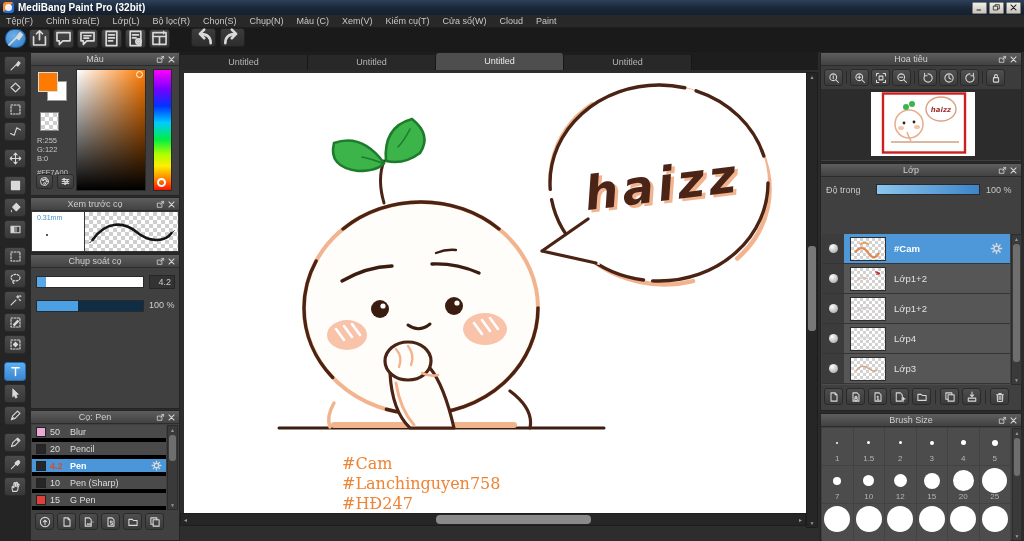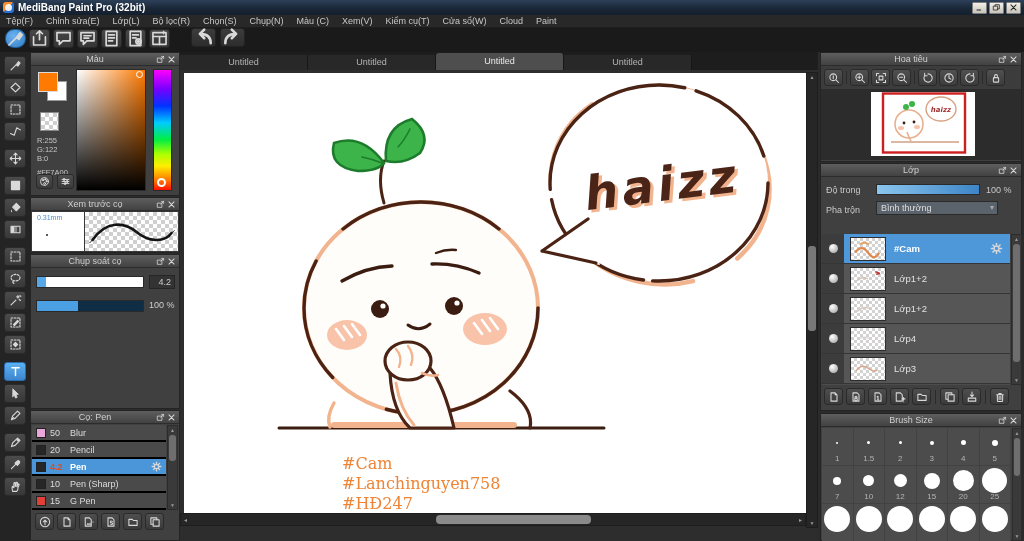--- a/index.html
+++ b/index.html
@@ -93,21 +93,21 @@
   .s1fill{position:absolute;left:0;top:0;bottom:0;width:9px;background:#56a8e8;}
   .valbox{position:absolute;left:118px;top:7px;width:26px;height:14px;background:#333;border:1px solid #262626;
     font-size:9px;color:#ccc;text-align:right;padding:1px 3px 0 0;}
   .s2{left:5px;top:32px;width:108px;background:#0f2d45;}
   .s2fill{position:absolute;left:0;top:0;bottom:0;width:41px;background:#4aa0e2;}
   .s2label{position:absolute;left:118px;top:32px;font-size:9px;color:#ccc;}
 
   
   .brushpanel{top:410px;height:131px;}
   .blist{position:absolute;left:1px;top:14px;width:134px;height:85px;background:#4a4a4a;}
-  .brow{height:17px;display:flex;align-items:center;padding-left:4px;border-bottom:2px solid #000000;
+  .brow{height:17px;display:flex;align-items:center;padding-left:4px;border-bottom:4px solid #000000;
     font-size:9px;color:#ddd;}
   .brow .sw{width:10px;height:10px;border:1px solid #222;margin-right:4px;flex:none;}
   .brow .bsz{width:20px;text-align:left;flex:none;}
   .brow .bname{flex:1;white-space:nowrap;}
   .brow.sel{background:#4b96d8;color:#fff;font-weight:bold;}
   .brow.sel .bsz{color:#d94d20;}
   .brow .gear{width:13px;height:13px;margin-right:3px;}
   .vsbar{position:absolute;background:#3a3a3a;border:1px solid #2c2c2c;}
   .sarrow{position:absolute;left:0;width:100%;height:8px;font-size:5px;color:#999;text-align:center;line-height:8px;}
   .sarrow.up::after{content:"▲";}
@@ -783,26 +783,20 @@
               <path d="M3.5 3.5 L12.5 12.5 M12.5 3.5 L3.5 12.5" stroke-width="1.8"></path>
             </svg>
           </span>
         </span>
     </div>
     <div class="lp-row lp-opacity">
       <span class="oplabel">Độ trong</span>
       <span class="opslider"></span>
       <span class="opval">100 %</span>
     </div>
-    <div class="lp-row lp-blend">
-      <span class="blendlabel">Pha trộn</span>
-      <span class="blenddd">
-        <span>Bình thường</span>
-      </span>
-    </div>
     <div class="layerlist" id="layerlist">
         <div class="lrow sel">
           <span class="viscol">
             <span class="visdot"></span>
           </span>
           <span class="lthumb">
             <svg viewBox="0 0 36 24">
               <path d="M4 16 q7-10 14 0 t 12 0" stroke="#e08a50" stroke-width="2.4" fill="none"></path>
               <path d="M9 7 q5-4 10 0" stroke="#e8a060" stroke-width="2" fill="none"></path>
             </svg>

